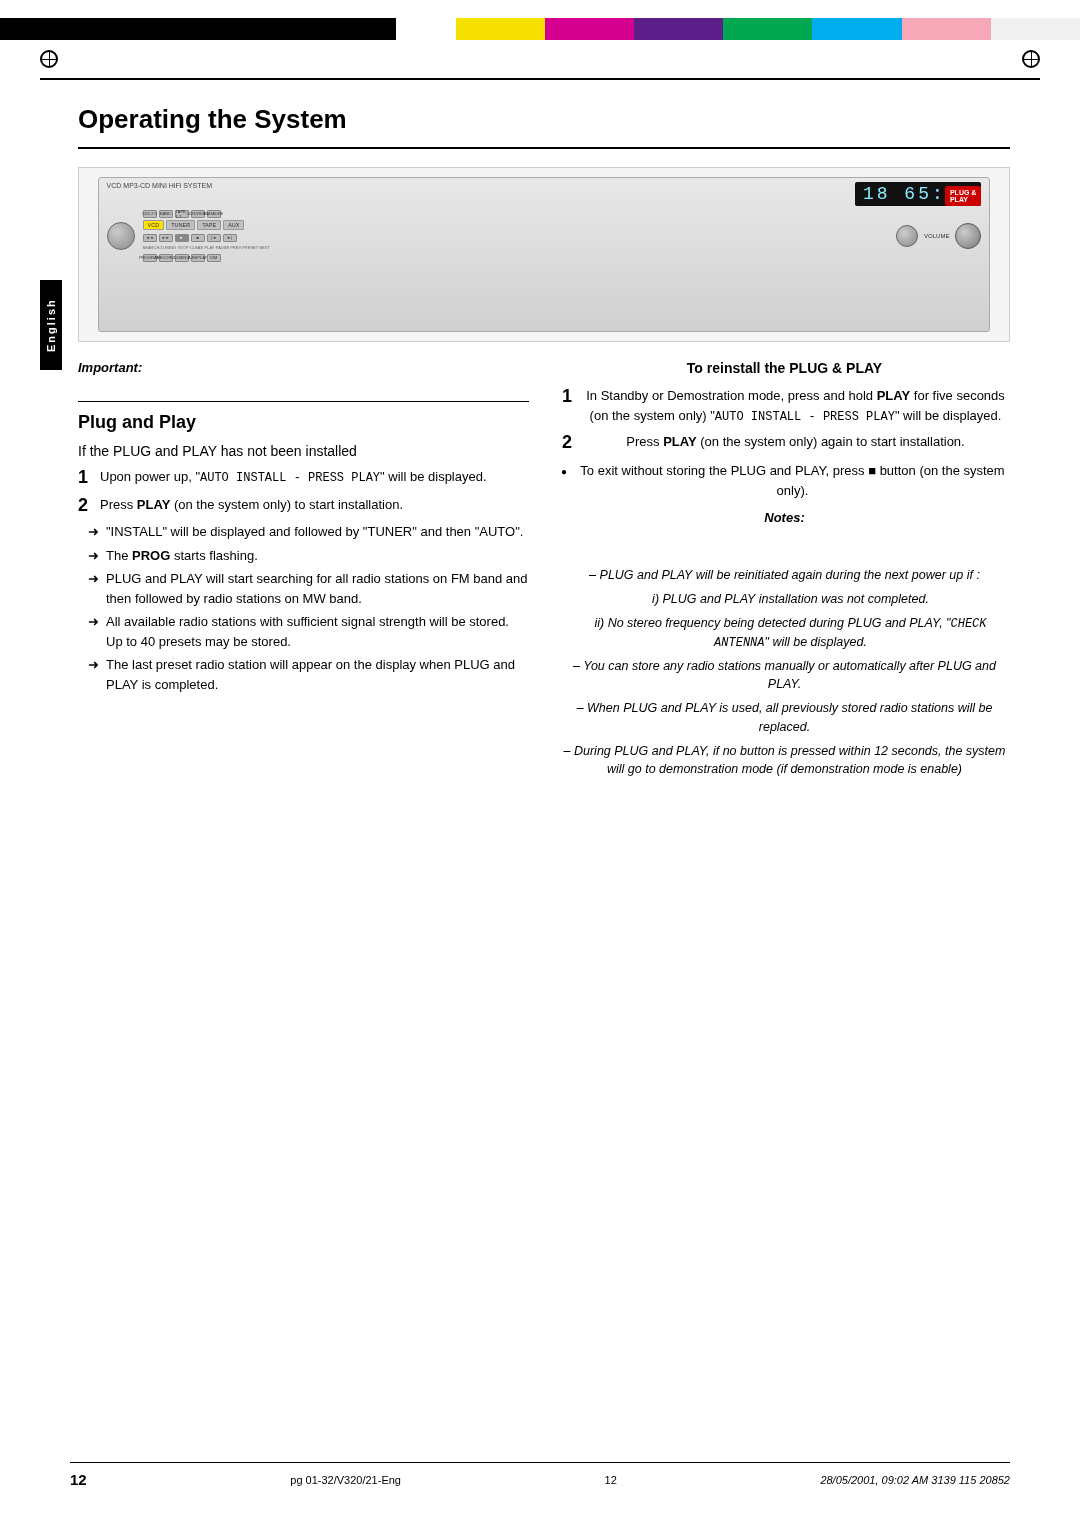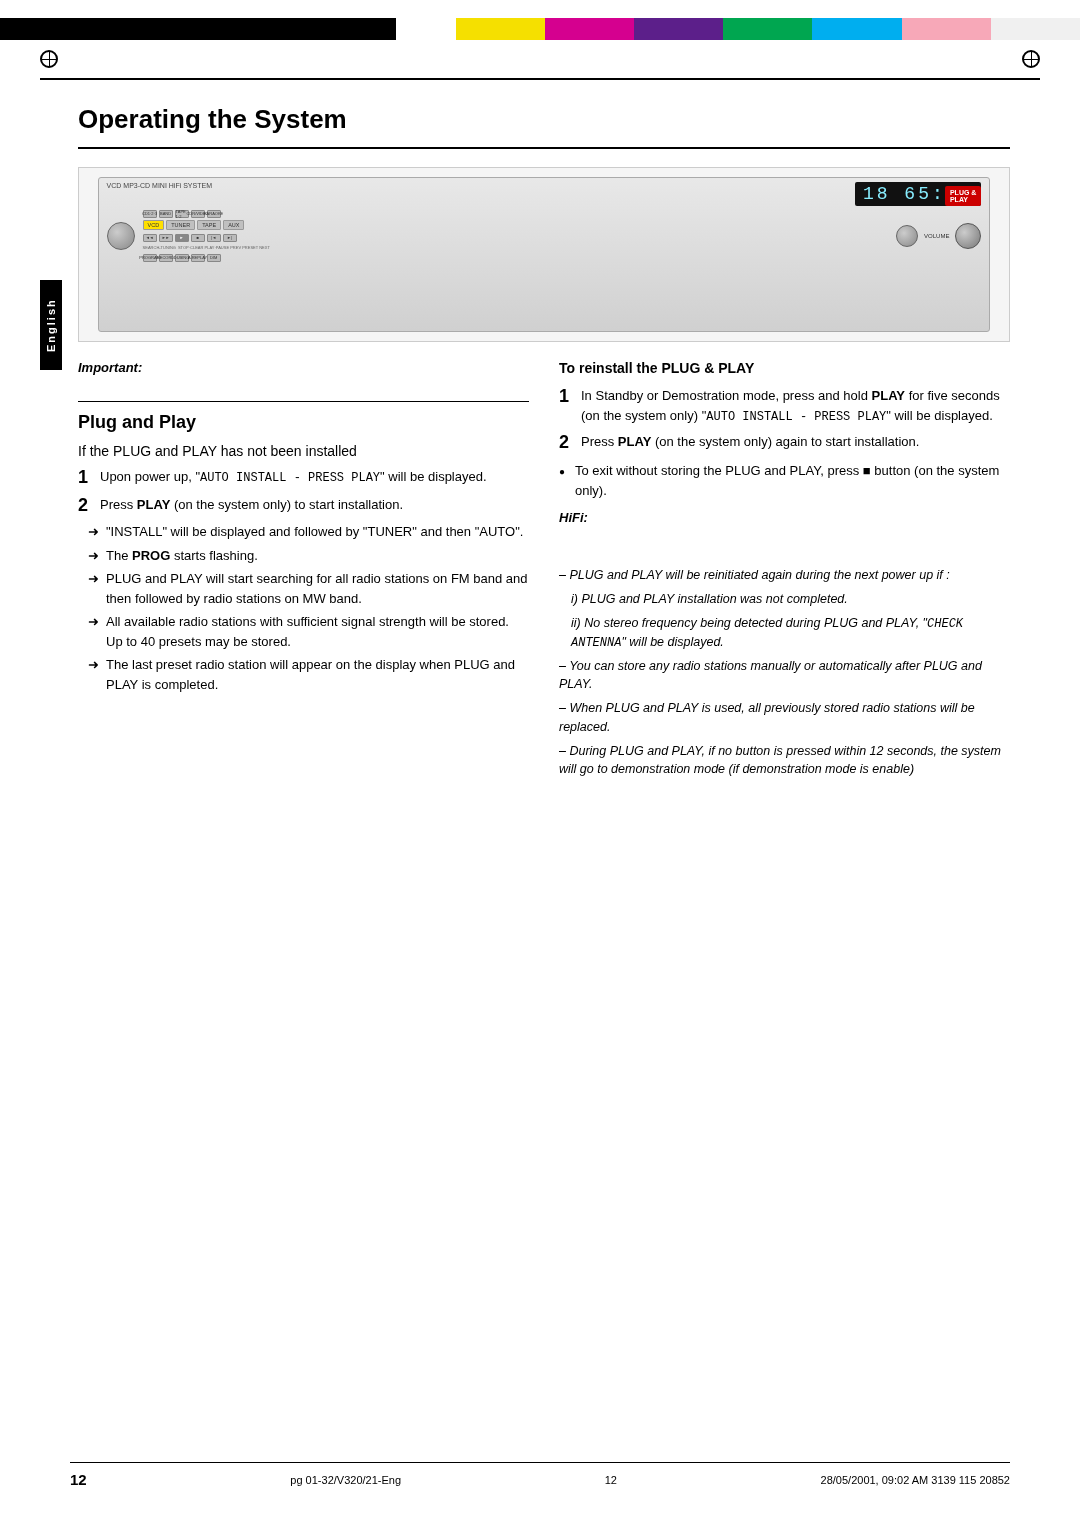--- a/index.html
+++ b/index.html
@@ -186,20 +186,21 @@
     
     .two-col {
       display: flex;
       gap: 30px;
     }
     .col-left {
       flex: 1;
     }
     .col-right {
       flex: 1;
+      text-align: center;
     }
 
     
     .section-heading {
       font-size: 18px;
       font-weight: bold;
       margin-bottom: 8px;
       margin-top: 4px;
     }
 
@@ -320,21 +321,21 @@
       align-items: center;
       border-top: 1.5px solid #000;
       padding-top: 8px;
       font-size: 11px;
     }
     .page-number-left {
       font-size: 15px;
       font-weight: bold;
     }
     .footer-center { font-size: 11px; }
-    .footer-right { font-size: 11px; }
+    .footer-right { font-size: 11px; font-style: italic; }
   </style>
 </head>
 <body>
 
 <div class="color-bar">
   <div class="cb-black" style="flex:0.8"></div>
   <div class="cb-black" style="flex:0.8"></div>
   <div class="cb-black" style="flex:0.8"></div>
   <div class="cb-black" style="flex:0.8"></div>
   <div class="cb-black" style="flex:0.8"></div>
@@ -486,21 +487,21 @@
             Press <span class="bold">PLAY</span> <span class="italic">(on the system only)</span> again to start installation.
           </span>
         </li>
       </ol>
 
       <div class="bullet-item" style="margin-top:8px;">
         <span class="bullet-sym">●</span>
         <span>To exit without storing the PLUG and PLAY, press <span class="bold">■</span> button <span class="italic">(on the system only)</span>.</span>
       </div>
 
-      <div class="notes-heading">HiFi:</div>
+      <div class="notes-heading">Notes:</div>
 
       <div class="notes-text">
         <p>– <span class="italic">PLUG and PLAY will be reinitiated again during the next power up if :</span></p>
         <p style="margin-left:12px;"><span class="italic">i) PLUG and PLAY installation was not completed.</span></p>
         <p style="margin-left:12px;"><span class="italic">ii) No stereo frequency being detected during PLUG and PLAY, "<span class="mono">CHECK ANTENNA</span>" will be displayed.</span></p>
         <p>– <span class="italic">You can store any radio stations manually or automatically after PLUG and PLAY.</span></p>
         <p>– <span class="italic">When PLUG and PLAY is used, all previously stored radio stations will be replaced.</span></p>
         <p>– <span class="italic">During PLUG and PLAY, if no button is pressed within 12 seconds, the system will go to demonstration mode (if demonstration mode is enable)</span></p>
       </div>
 

